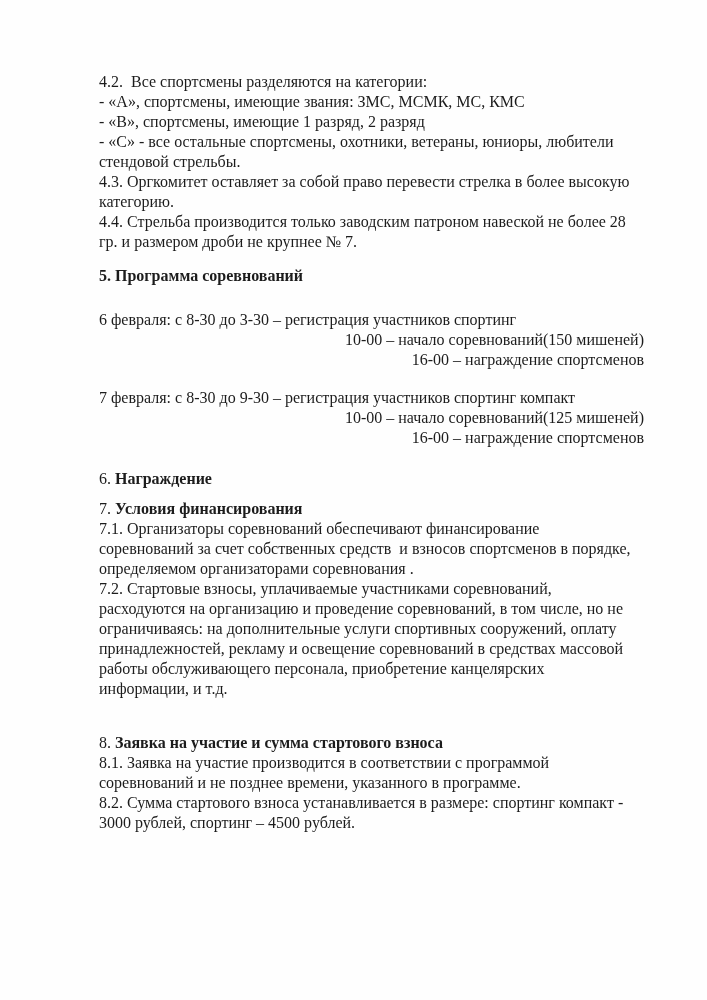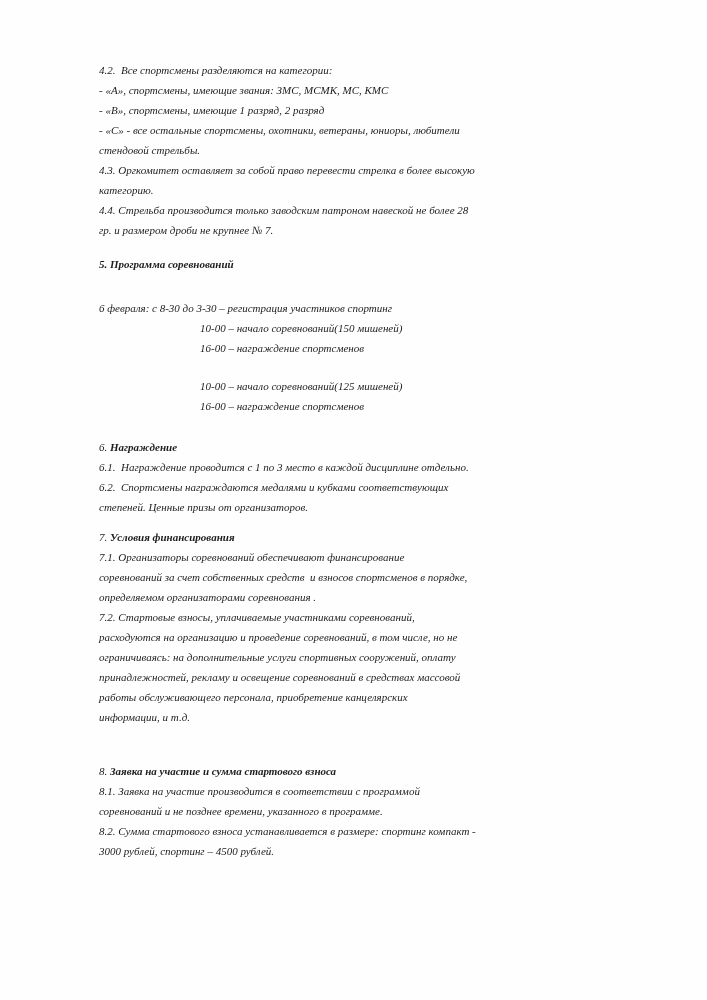--- a/index.html
+++ b/index.html
@@ -13,38 +13,37 @@
     width: 707px;
     height: 1000px;
     background: #fefefe;
     overflow: hidden;
     font-family: "Liberation Serif", "DejaVu Serif", serif;
     color: #1c1c1c;
   }
   .content {
     position: absolute;
     left: 99px;
-    top: 60px;
+    top: 72px;
     width: 545px;
-    font-size: 11px;
-    font-style: italic;
+    font-size: 16px;
   }
   .line {
     line-height: 20px;
     white-space: pre;   
   }
   .block { margin: 0; }
   .heading {
     line-height: 20px;
     white-space: pre;
   }
   .heading .htitle { font-weight: bold; }
   .heading.num-bold .hnum { font-weight: bold; }
   
-  .sched-indent { padding-left: 101px; }
+  .sched-indent { padding-left: 101px; text-align: right; }
   
   #heading-program   { margin-top: 14px; }
   #program-day1      { margin-top: 24px; }
   #program-day2      { margin-top: 18px; }
   #heading-awards    { margin-top: 21px; }
   #heading-financing { margin-top: 10px; }
   #heading-application { margin-top: 34px; }
 </style>
 </head>
 <body>
@@ -66,30 +65,26 @@
 
     <div class="heading num-bold" id="heading-program"><span class="hnum">5.</span> <span class="htitle">Программа соревнований</span></div>
 
     <div class="block" id="program-day1">
       <div class="line">6 февраля: с 8-30 до 3-30 – регистрация участников спортинг</div>
       <div class="line sched-indent">10-00 – начало соревнований(150 мишеней)</div>
       <div class="line sched-indent">16-00 – награждение спортсменов</div>
     </div>
 
     <div class="block" id="program-day2">
+      <div class="line">7 февраля: с 8-30 до 9-30 – регистрация участников спортинг компакт</div>
       <div class="line sched-indent">10-00 – начало соревнований(125 мишеней)</div>
       <div class="line sched-indent">16-00 – награждение спортсменов</div>
     </div>
 
     <div class="heading" id="heading-awards"><span class="hnum">6.</span> <span class="htitle">Награждение</span></div>
-    <div class="block" id="awards-block">
-        <div class="line">6.1.  Награждение проводится с 1 по 3 место в каждой дисциплине отдельно.</div>
-        <div class="line">6.2.  Спортсмены награждаются медалями и кубками соответствующих</div>
-        <div class="line">степеней. Ценные призы от организаторов.</div>
-      </div>
 
     <div class="heading" id="heading-financing"><span class="hnum">7.</span> <span class="htitle">Условия финансирования</span></div>
     <div class="block" id="financing-block">
         <div class="line">7.1. Организаторы соревнований обеспечивают финансирование</div>
         <div class="line">соревнований за счет собственных средств  и взносов спортсменов в порядке,</div>
         <div class="line">определяемом организаторами соревнования .</div>
         <div class="line">7.2. Стартовые взносы, уплачиваемые участниками соревнований,</div>
         <div class="line">расходуются на организацию и проведение соревнований, в том числе, но не</div>
         <div class="line">ограничиваясь: на дополнительные услуги спортивных сооружений, оплату</div>
         <div class="line">принадлежностей, рекламу и освещение соревнований в средствах массовой</div>

